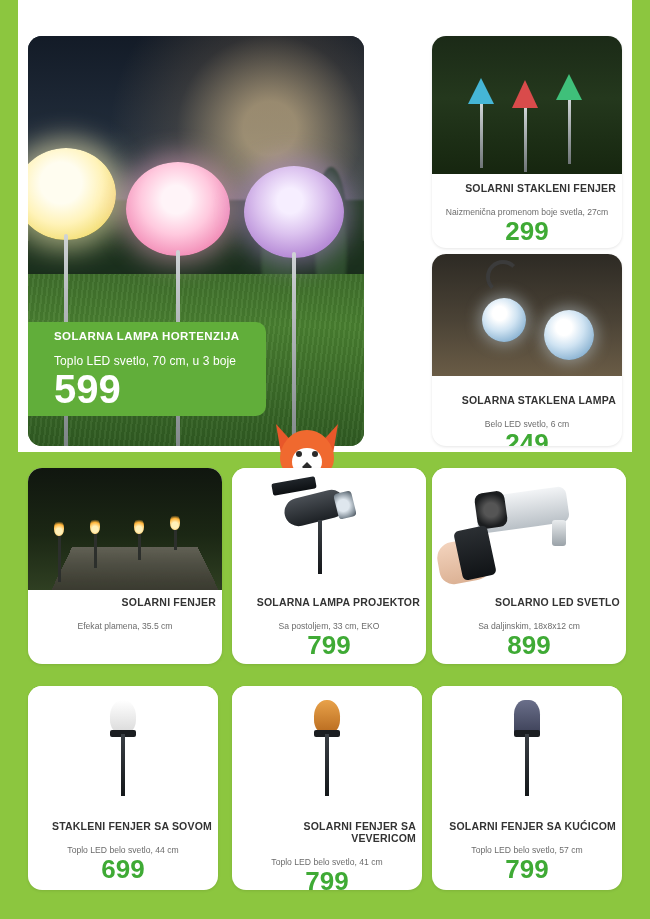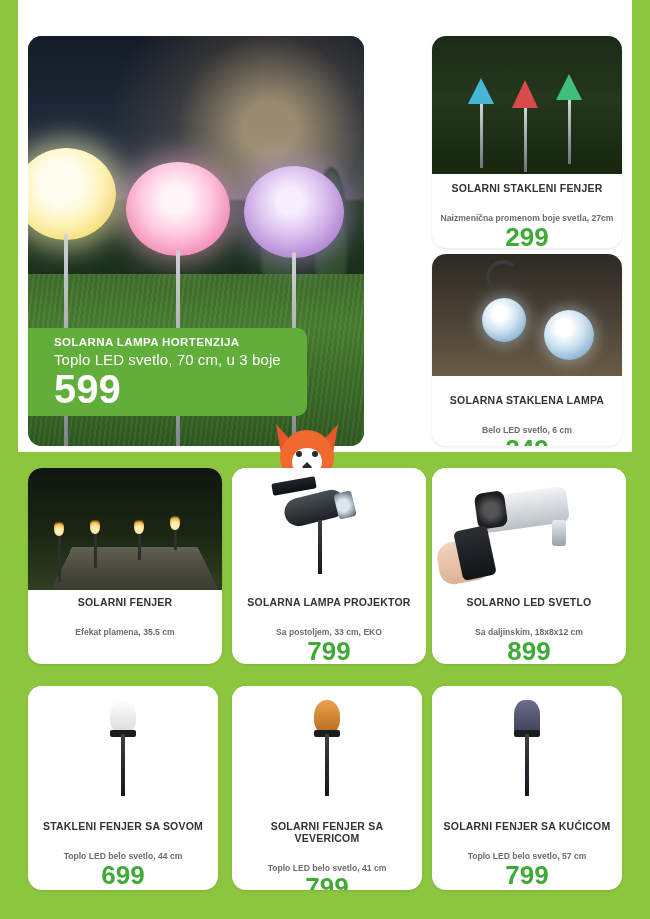--- a/index.html
+++ b/index.html
@@ -110,21 +110,21 @@
     position: absolute; left: 0; bottom: 30px;
     background: #61ae3a;
     border-radius: 0 10px 10px 0;
     padding: 8px 26px 6px 26px;
     color: #fff;
   }
   .hero-badge .title {
     font-size: 11.5px; font-weight: bold; letter-spacing: .4px;
   }
   .hero-badge .desc {
-    font-size: 15px; margin-top: 3px; letter-spacing: .1px;
+    font-size: 12px; margin-top: 12px; letter-spacing: .1px;
   }
   .hero-badge .price {
     font-size: 40px; font-weight: bold; line-height: 1.02; margin-top: 1px;
   }
 
   
   .fox {
     position: absolute; left: 268px; top: 420px; width: 78px; height: 62px;
   }
 
@@ -134,23 +134,24 @@
     background: #fff;
     border-radius: 14px;
     overflow: hidden;
     box-shadow: 0 1px 3px rgba(0,0,0,0.10);
     text-align: center;
   }
   .card .photo { position: relative; width: 100%; overflow: hidden; }
   .card .name {
     font-size: 10.5px; font-weight: bold; color: #333; letter-spacing: .2px;
     padding: 0 6px;
+    text-align: right;
   }
   .card .desc {
-    font-size: 8.6px; color: #6c6c6c; margin-top: 19px; padding: 0 6px; font-weight: bold;
+    font-size: 8.6px; color: #6c6c6c; margin-top: 13px; padding: 0 6px;
   }
   .card .price {
     font-size: 26px; font-weight: bold; color: #3faa35; line-height: 1.05; margin-top: 1px;
   }
 
   
   .card-staklenifenjer { left: 432px; top: 36px; width: 190px; height: 212px; }
   .card-staklenifenjer .photo { height: 138px;
     background: linear-gradient(#1b2a17 0%, #24381d 45%, #16260f 100%); }
   .card-staklenifenjer .name { margin-top: 8px; }

